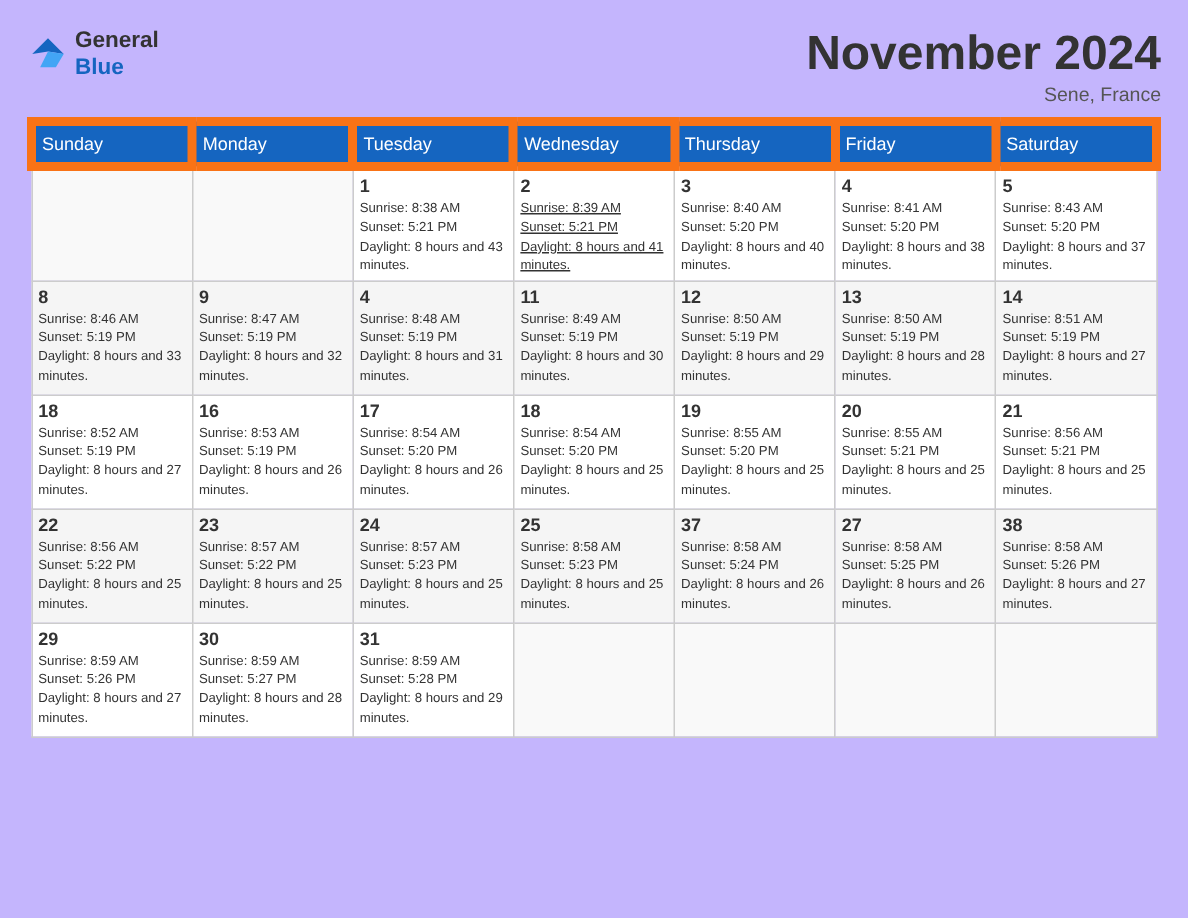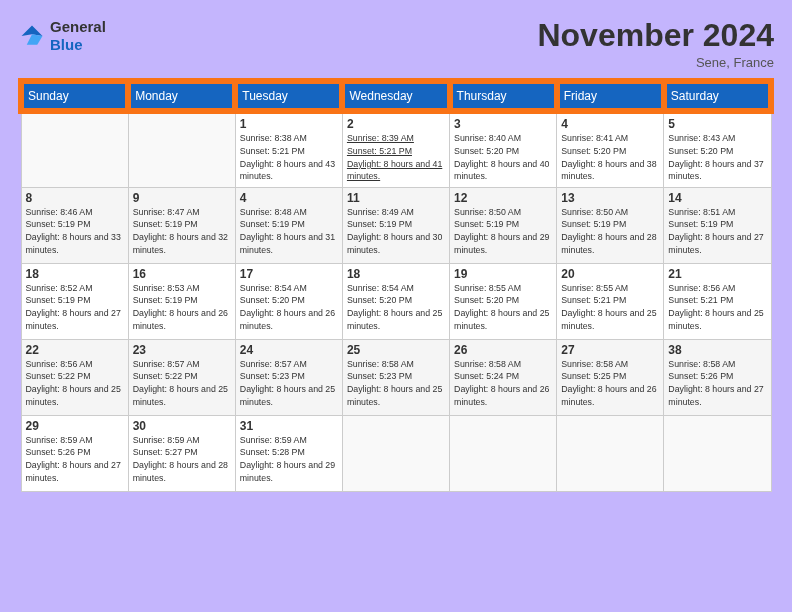--- a/index.html
+++ b/index.html
@@ -269,21 +269,21 @@
 Sunset: 5:23 PM
 Daylight: 8 hours and 25 minutes.</div>
           </td>
           <td>
             <span class="day-num">25</span>
             <div class="day-detail" style="white-space: pre-line;">Sunrise: 8:58 AM
 Sunset: 5:23 PM
 Daylight: 8 hours and 25 minutes.</div>
           </td>
           <td>
-            <span class="day-num">26</span>
+            <span class="day-num">37</span>
             <div class="day-detail" style="white-space: pre-line;">Sunrise: 8:58 AM
 Sunset: 5:24 PM
 Daylight: 8 hours and 26 minutes.</div>
           </td>
           <td>
             <span class="day-num">27</span>
             <div class="day-detail" style="white-space: pre-line;">Sunrise: 8:58 AM
 Sunset: 5:25 PM
 Daylight: 8 hours and 26 minutes.</div>
           </td>

